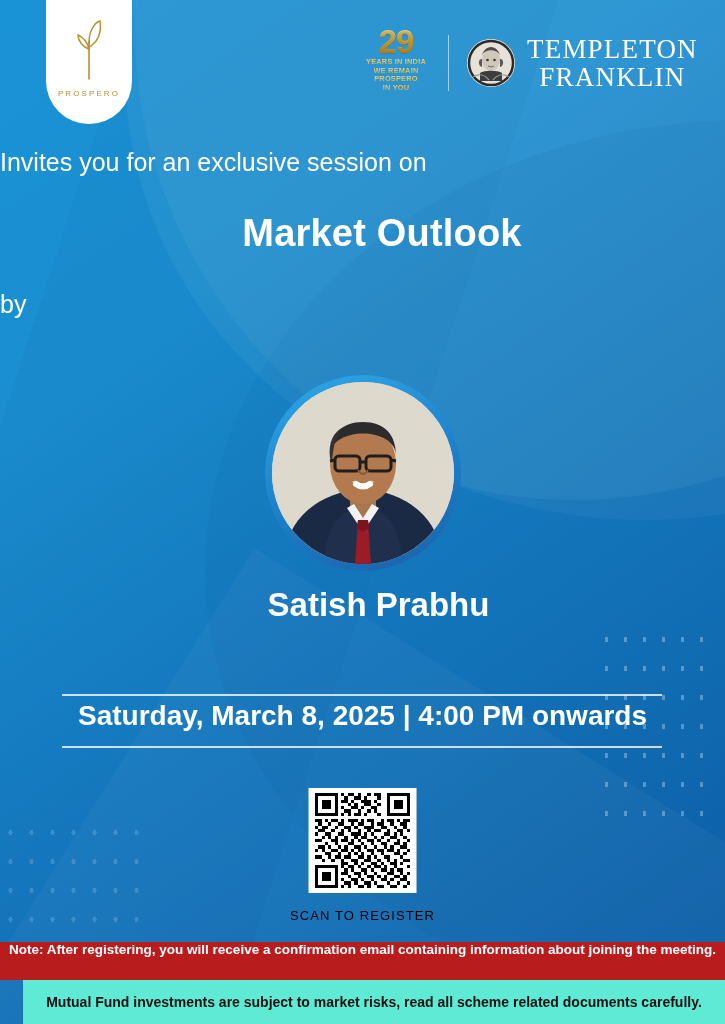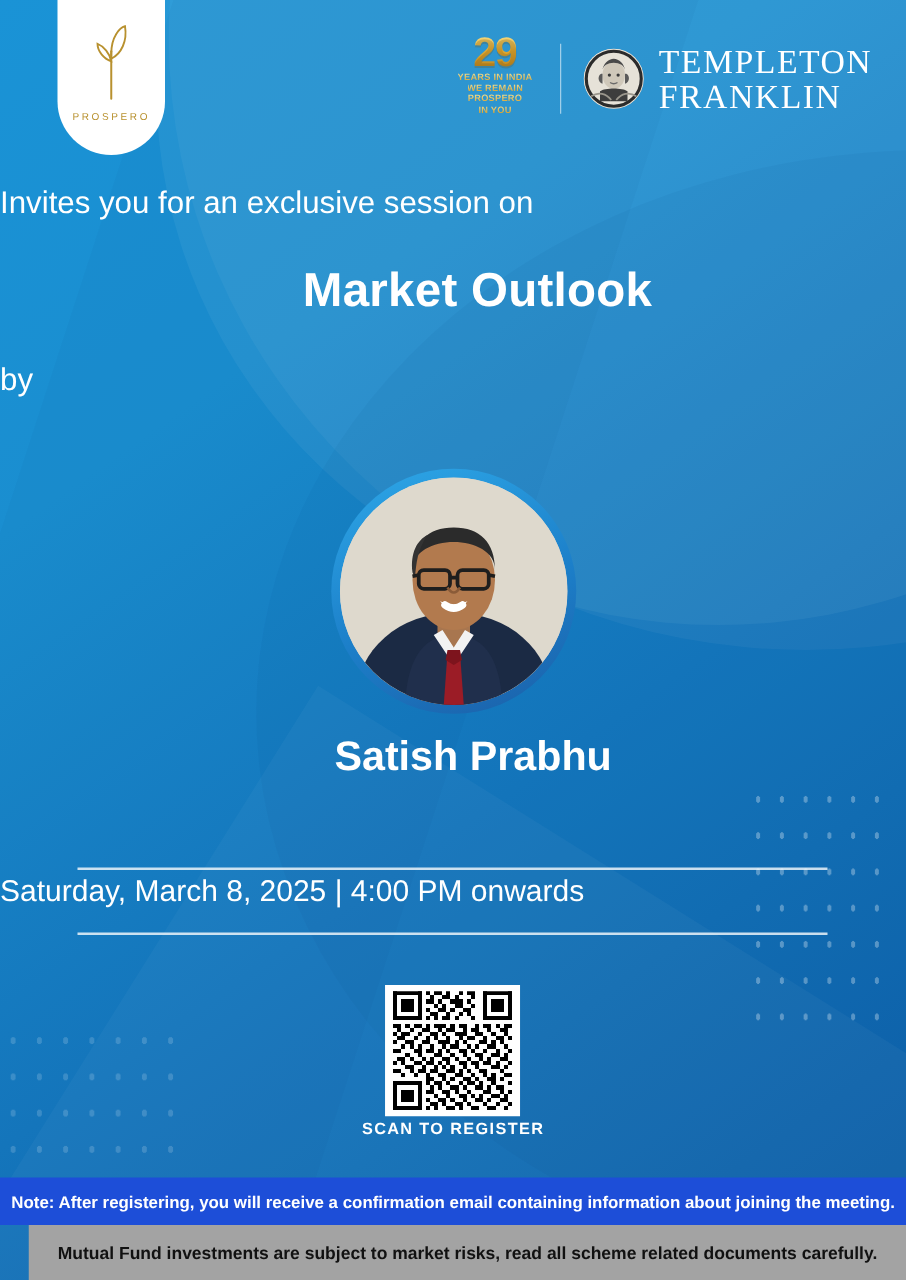--- a/index.html
+++ b/index.html
@@ -131,20 +131,21 @@
     font-family: "Liberation Sans", sans-serif;
   }
 
   .ft-lockup {
     position: absolute;
     left: 358px;
     top: 26px;
     display: flex;
     align-items: center;
     height: 74px;
+    text-align: center;
   }
   .badge29 {
     width: 76px;
     height: 72px;
     position: relative;
     display: flex;
     flex-direction: column;
     align-items: center;
   }
   .badge29-num {
@@ -292,24 +293,24 @@
     height: 2px;
     background: rgba(255,255,255,0.78);
   }
   .rule-top { top: 694px; }
   .rule-bottom { top: 746px; }
   .date-line {
     position: absolute;
     top: 700px;
     left: 0;
     right: 0;
-    text-align: left;
+    text-align: center;
     color: #ffffff;
-    font-size: 24px;
-    font-weight: normal;
+    font-size: 28px;
+    font-weight: bold;
     font-family: "Liberation Sans", sans-serif;
   }
 
   
   .qr-block {
     position: absolute;
     top: 788px;
     left: 50%;
     transform: translateX(-50%);
     display: flex;
@@ -317,53 +318,53 @@
     align-items: center;
   }
   .qr-frame {
     width: 108px;
     height: 105px;
     background: #ffffff;
     padding: 5px;
     box-sizing: border-box;
   }
   .qr-caption {
-    margin-top: 2px;
-    color: #ffffff;
+    margin-top: 15px;
+    color: #000000;
     font-size: 13px;
-    font-weight: bold;
+    font-weight: normal;
     letter-spacing: 1.1px;
     font-family: "Liberation Sans", sans-serif;
   }
 
   
   .note-band {
     position: absolute;
     left: 0;
     right: 0;
     top: 942px;
     height: 38px;
-    background: #1d4ed8;
+    background: #b91c1c;
     display: flex;
-    align-items: center;
+    align-items: flex-start;
     justify-content: center;
   }
   .note-text {
     color: #ffffff;
     font-size: 13.5px;
     font-weight: bold;
     font-family: "Liberation Sans", sans-serif;
   }
   .disclaimer-band {
     position: absolute;
     left: 0;
     right: 0;
     top: 980px;
     height: 44px;
-    background: #a3a3a3;
+    background: #5eead4;
     display: flex;
     align-items: center;
     justify-content: center;
     margin-left: 23px;
   }
   .disclaimer-text {
     color: #111111;
     font-size: 14px;
     font-weight: bold;
     font-family: "Liberation Sans", sans-serif;

